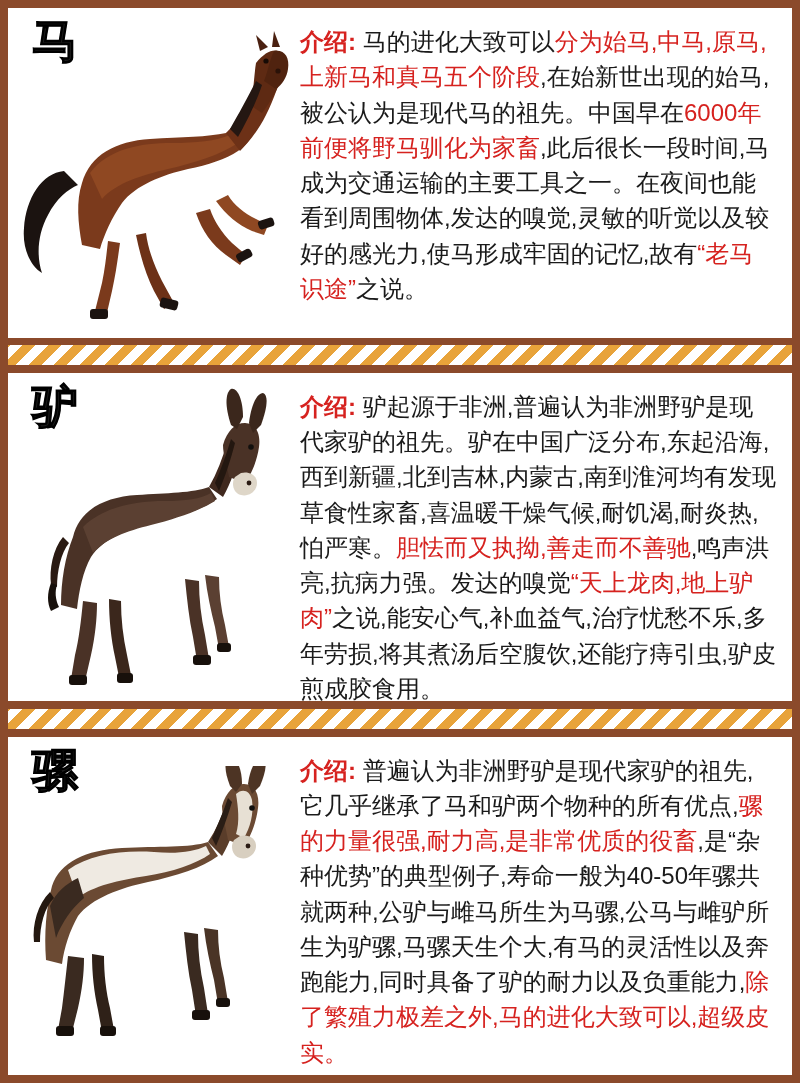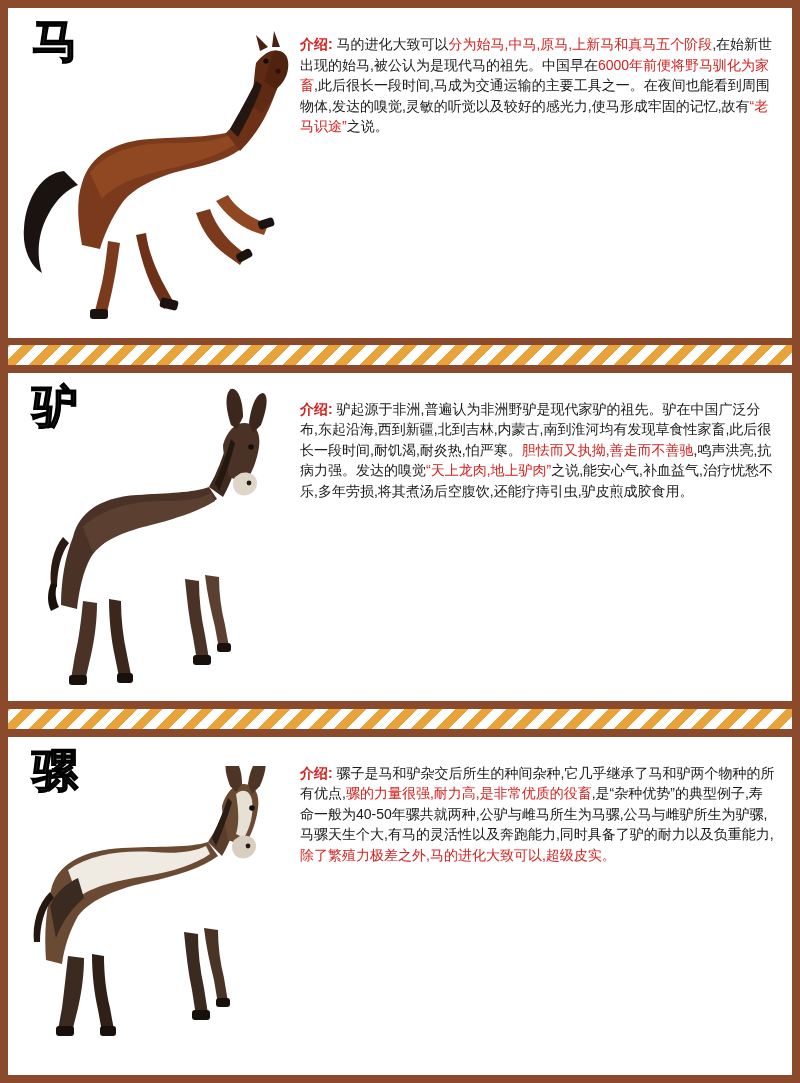--- a/index.html
+++ b/index.html
@@ -47,22 +47,22 @@
     font-weight: bold;
     color: #1c1c1c;
     font-family: "Liberation Sans", "DejaVu Sans", sans-serif;
     letter-spacing: 2px;
     -webkit-text-stroke: 1px #000;
     z-index: 5;
     line-height: 1;
   }
   .card-text {
     flex: 1;
-    padding: 26px 16px 10px 4px;
-    font-size: 14px;
+    padding: 16px 16px 10px 4px;
+    font-size: 24px;
     line-height: 1.47;
     color: #1a1a1a;
     font-family: "Liberation Sans", "DejaVu Sans", sans-serif;
     letter-spacing: 0px;
   }
   .lead {
     color: #d6221f;
     font-weight: bold;
   }
   .hl {
@@ -163,21 +163,21 @@
         <path d="M188 188 C190 206 194 224 198 240 L202 262 L212 260 L208 238 C204 222 202 206 202 190 Z" fill="#5b4032"></path>
 
         <rect x="52" y="288" width="18" height="10" rx="3" fill="#17100b"></rect>
         <rect x="100" y="286" width="16" height="10" rx="3" fill="#17100b"></rect>
         <rect x="176" y="268" width="18" height="10" rx="3" fill="#17100b"></rect>
         <rect x="200" y="256" width="14" height="9" rx="3" fill="#17100b"></rect>
       </svg>
     </div>
     <div class="card-text">
       <span class="lead">介绍:</span>
-      <span><span>驴起源于非洲,普遍认为非洲野驴是现代家驴的祖先。驴在中国广泛分布,东起沿海,西到新疆,北到吉林,内蒙古,南到淮河均有发现草食性家畜,此后很长一段时间,耐饥渴,耐炎热,怕严寒。</span><span class="hl">胆怯而又执拗,善走而不善驰</span><span>,鸣声洪亮,抗病力强。发达的嗅觉</span><span class="hl">“天上龙肉,地上驴肉”</span><span>之说,能安心气,补血益气,治疗忧愁不乐,多年劳损,将其煮汤后空腹饮,还能疗痔引虫,驴皮煎成胶食用。</span></span>
+      <span><span>驴起源于非洲,普遍认为非洲野驴是现代家驴的祖先。驴在中国广泛分布,东起沿海,西到新疆,北到吉林,内蒙古,南到淮河均有发现草食性家畜,喜温暖干燥气候,耐饥渴,耐炎热,怕严寒。</span><span class="hl">胆怯而又执拗,善走而不善驰</span><span>,鸣声洪亮,抗病力强。发达的嗅觉</span><span class="hl">“天上龙肉,地上驴肉”</span><span>之说,能安心气,补血益气,治疗忧愁不乐,多年劳损,将其煮汤后空腹饮,还能疗痔引虫,驴皮煎成胶食用。</span></span>
     </div>
   </div>
 
   <div class="spacer-sm"></div>
   <div class="divider"></div>
   <div class="spacer-sm"></div>
 
   <div class="card" style="height:347px;">
     <div class="card-media">
       <div class="char-badge">骡</div>
@@ -211,17 +211,17 @@
         <rect x="44" y="260" width="18" height="10" rx="3" fill="#17100b"></rect>
         <rect x="88" y="260" width="16" height="10" rx="3" fill="#17100b"></rect>
         <rect x="180" y="244" width="18" height="10" rx="3" fill="#17100b"></rect>
         <rect x="204" y="232" width="14" height="9" rx="3" fill="#17100b"></rect>
 
         <path d="M38 126 C26 138 20 158 22 176 L28 176 C28 160 32 142 42 132 Z" fill="#241810"></path>
       </svg>
     </div>
     <div class="card-text">
       <span class="lead">介绍:</span>
-      <span><span>骡子是马和驴杂交后所生的种间杂种,它几乎继承了马和驴两个物种的所有优点,</span><span class="hl">骡的力量很强,耐力高,是非常优质的役畜</span><span>,是“杂种优势”的典型例子,寿命一般为40-50年骡共就两种,公驴与雌马所生为马骡,公马与雌驴所生为驴骡,马骡天生个大,有马的灵活性以及奔跑能力,同时具备了驴的耐力以及负重能力,</span><span class="hl">除了繁殖力极差之外,马的进化大致可以,超级皮实。</span></span>
+      <span><span>普遍认为非洲野驴是现代家驴的祖先,它几乎继承了马和驴两个物种的所有优点,</span><span class="hl">骡的力量很强,耐力高,是非常优质的役畜</span><span>,是“杂种优势”的典型例子,寿命一般为40-50年骡共就两种,公驴与雌马所生为马骡,公马与雌驴所生为驴骡,马骡天生个大,有马的灵活性以及奔跑能力,同时具备了驴的耐力以及负重能力,</span><span class="hl">除了繁殖力极差之外,马的进化大致可以,超级皮实。</span></span>
     </div>
   </div>
 
 </div>
 
 </body></html>

